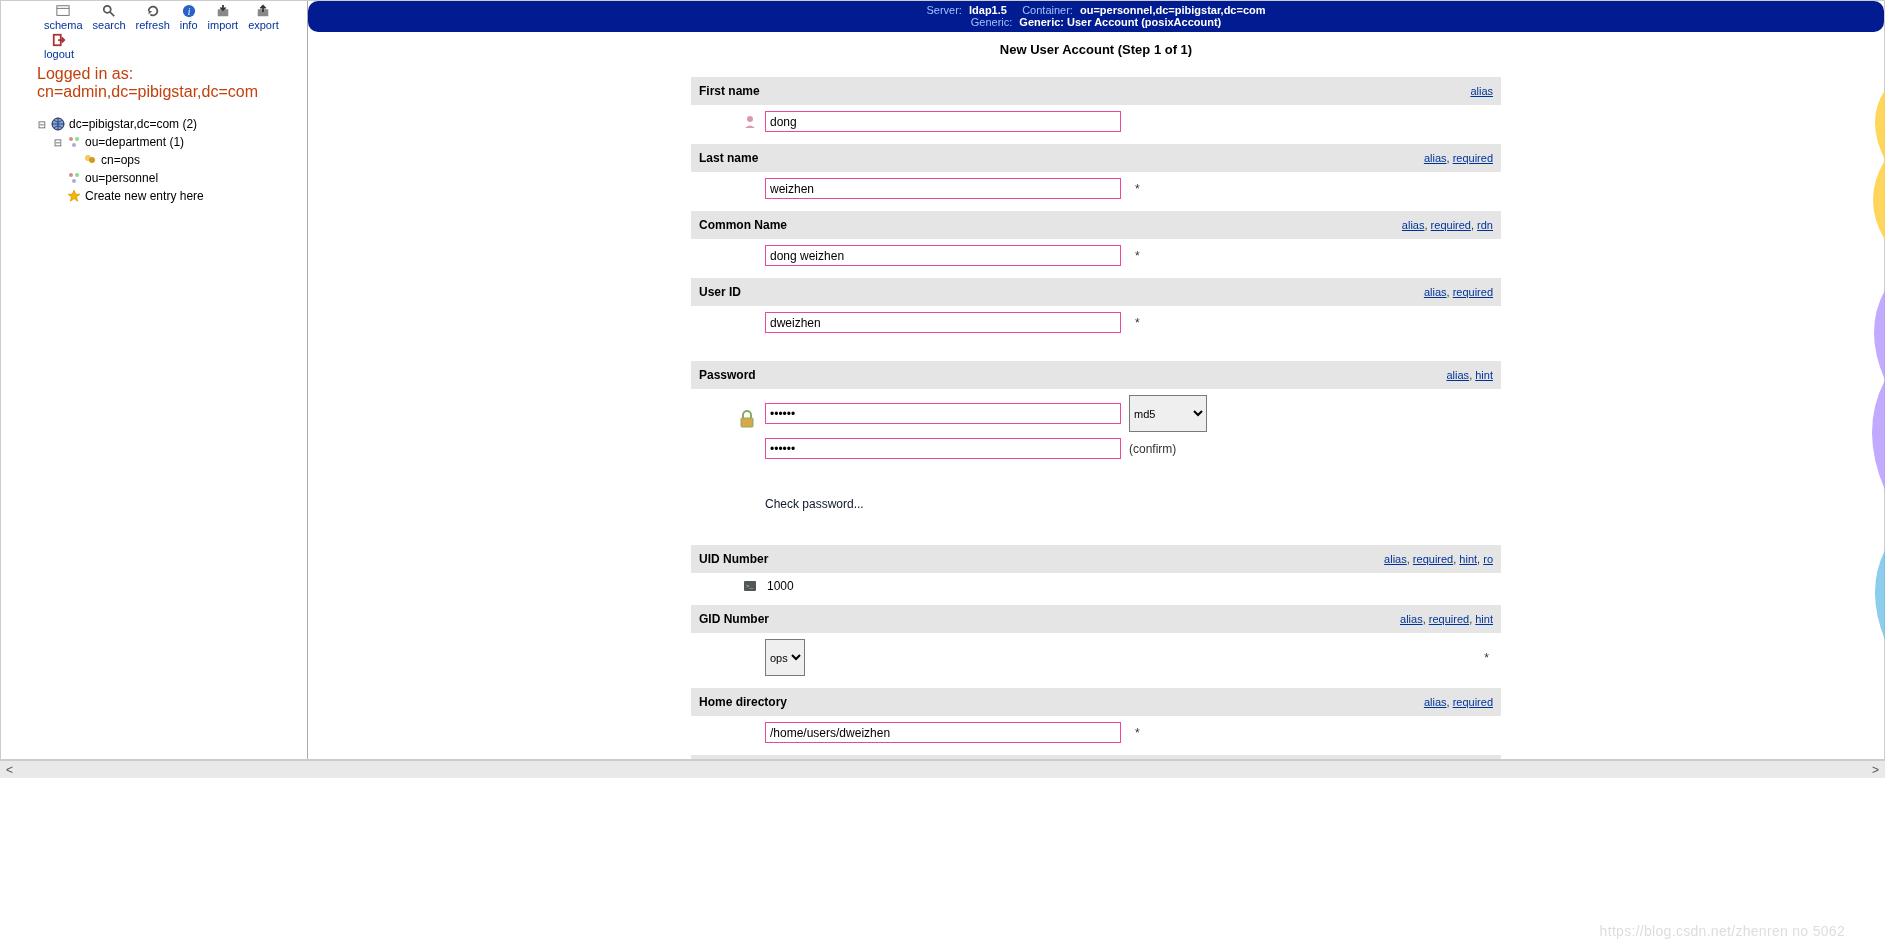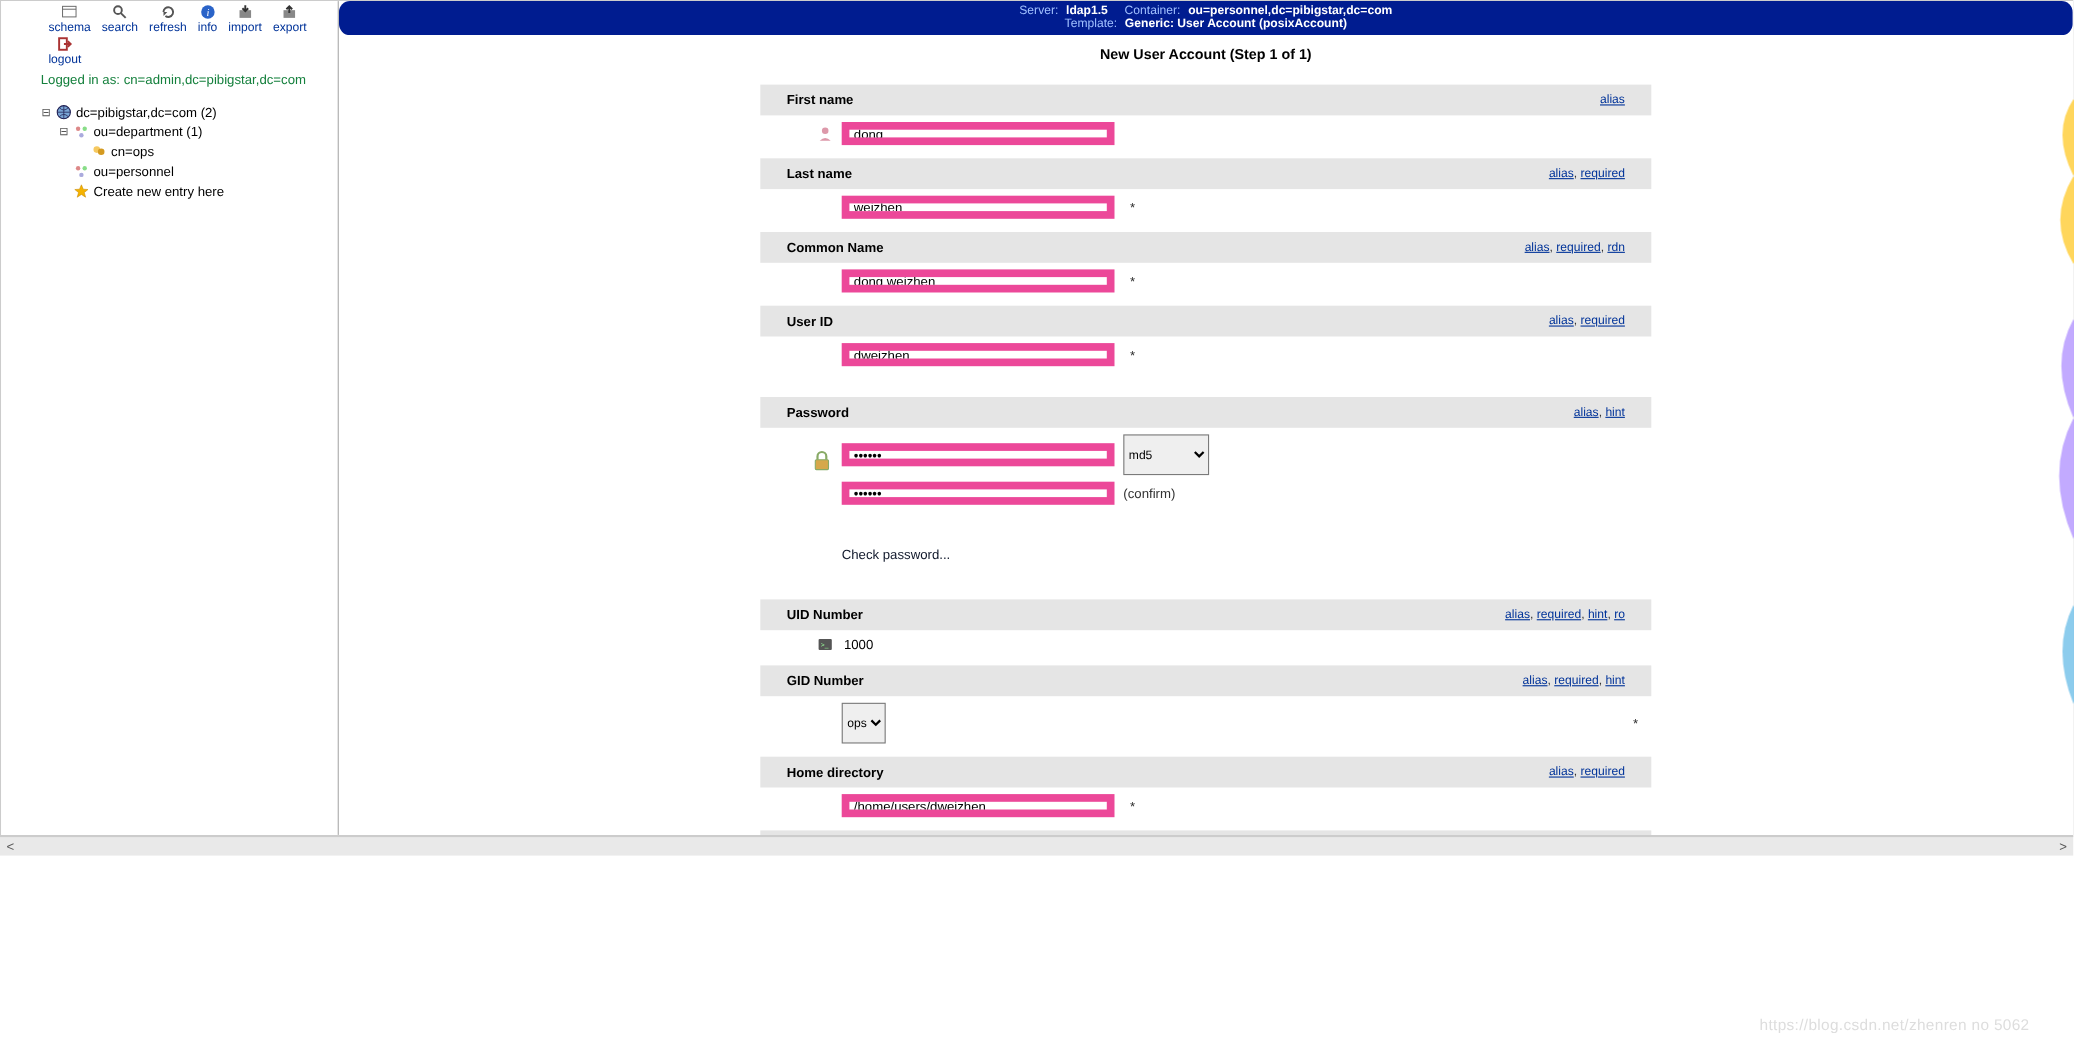--- a/index.html
+++ b/index.html
@@ -39,22 +39,22 @@
   font-size: 11px;
   color: #003399;
   cursor: pointer;
 }
 .toolbar-item .ticon {
   width: 16px;
   height: 14px;
   margin-bottom: 1px;
 }
 .logged {
-  font-size: 12px;
-  color: #15803d;
+  font-size: 16px;
+  color: #c2410c;
   padding: 4px 0 6px 30px;
 }
 .tree { padding: 8px 0 0 30px; font-size: 12px; }
 .tree-row { display:flex; align-items:center; gap:4px; padding: 2px 0; cursor:pointer;}
 .tree-toggle { width:10px; font-size:10px; color:#555; display:inline-block; text-align:center;}
 .tree-icon { width:14px;height:14px; }
 .tree-label { color:#000; }
 .tree-children { padding-left: 16px; }
 .main {
   flex: 1;
@@ -77,42 +77,42 @@
   margin: 10px auto 0 auto;
 }
 .form-title {
   text-align:center;
   font-weight:bold;
   font-size: 13px;
   margin: 10px 0 20px 0;
 }
 .section-header {
   background: #e5e5e5;
-  padding: 6px 24px;
+  padding: 6px 8px;
   display:flex;
   justify-content: space-between;
   align-items:center;
   height: 28px;
 }
 .section-header .label { font-weight:bold; font-size:12px; }
 .section-header .tags { font-size:11px; color:#333;}
 .section-header .tags a { color:#003399; text-decoration:underline; cursor:pointer;text-align:center;}
 .section-body {
   padding: 6px 8px 12px 8px;
   display:flex;
   align-items:center;
   gap:8px;
 }
 .body-left { width: 58px; display:flex; justify-content:flex-end; align-items:center;}
 .icon-sm { width:14px; height:14px;}
 .icon-md { width:20px; height:20px;}
 input.text-input {
-  width: 248px;
+  width: 356px;
   height: 21px;
-  border:7px solid #ec4899;
+  border:1px solid #ec4899;
   padding: 1px 4px;
   font-size:12px;
   font-family: inherit;
 }
 .req-mark { color:#333; font-size:12px; margin-left:6px; }
 .pw-block .row { display:flex; align-items:center; gap:8px; margin-bottom:6px;}
 select.small-select { height:37px; border:1px solid #7a7a7a; font-size:11px; font-family:inherit;}
 .wider-input { width: 298px; }
 .check-link { color:#0f172a; font-size:12px; padding-left:0; cursor:pointer;margin-top:32px;}
 .readonly-val { font-size:12px; padding-left:2px;}
@@ -263,21 +263,21 @@
   <div class="main">
     <div class="header-bar">
       <div>
         <span class="label">Server:</span>
         <span class="val">ldap1.5</span>
         &nbsp;&nbsp;&nbsp;
         <span class="label">Container:</span>
         <span class="val">ou=personnel,dc=pibigstar,dc=com</span>
       </div>
       <div>
-        <span class="label">Template:</span>
+        <span class="label">Generic:</span>
         <span class="val">Generic: User Account (posixAccount)</span>
       </div>
     </div>
 
     <div class="form-wrap">
       <div class="form-title">New User Account (Step 1 of 1)</div>
 
       <div class="section-header">
         <span class="label">First name</span>
         <span class="tags"><a>alias</a></span>

